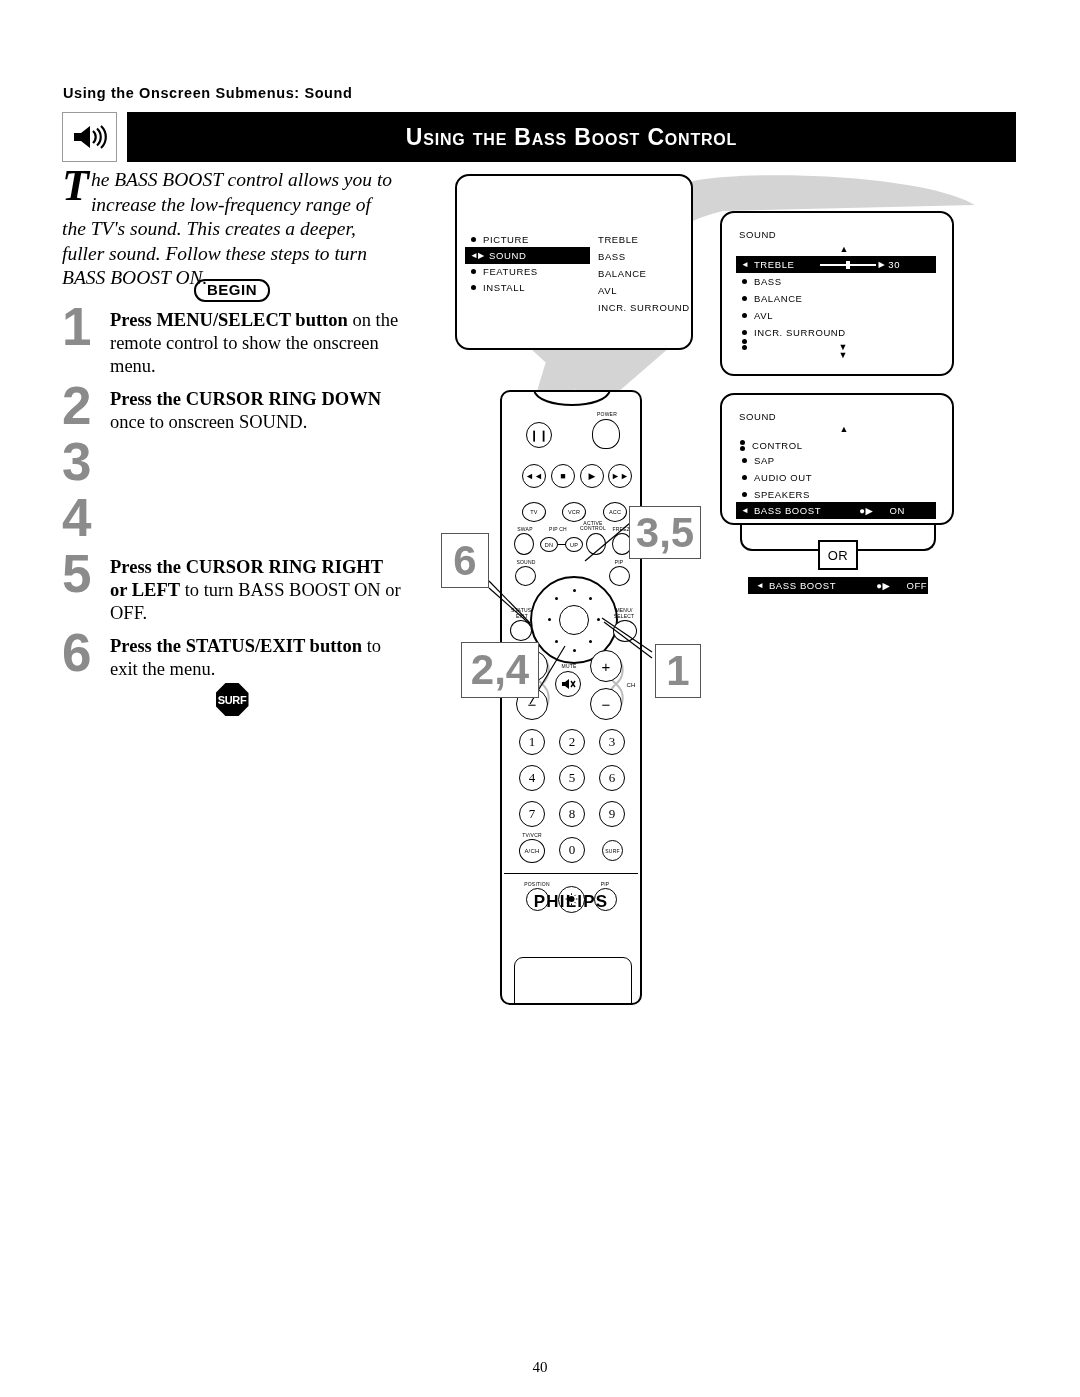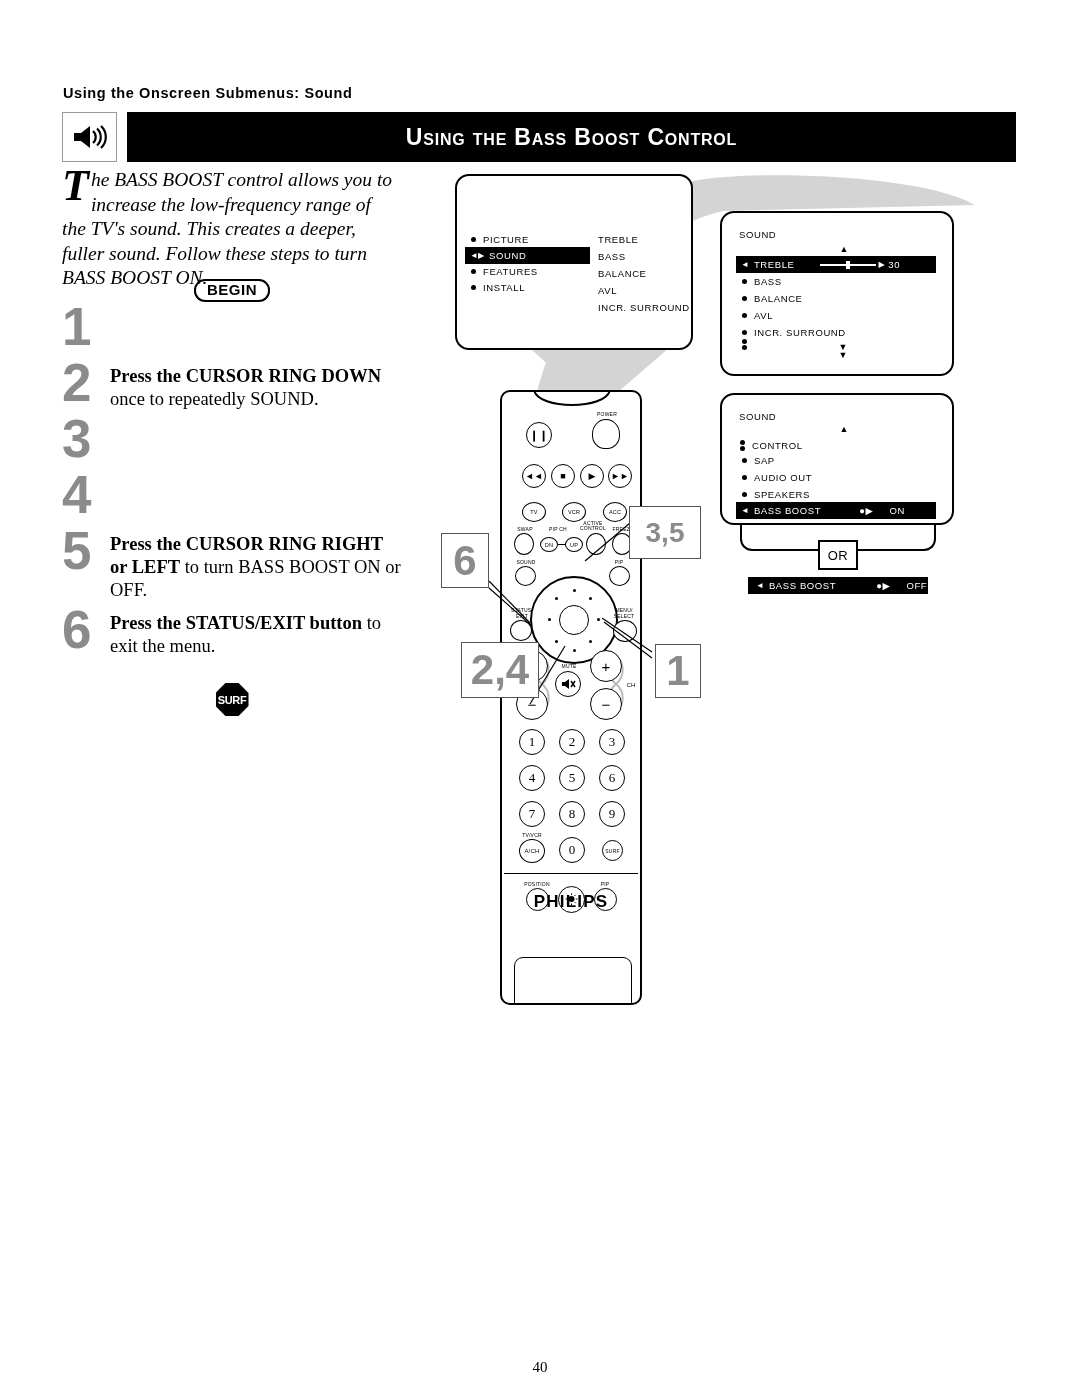--- a/index.html
+++ b/index.html
@@ -195,21 +195,21 @@
   }
 
   
   .callout {
     position: absolute; border: 1.5px solid #555; background: #fff;
     display: flex; align-items: center; justify-content: center;
     color: #8b8b8b; font-weight: bold; font-family: "Liberation Sans", sans-serif;
   }
   #co-6   { left: 441px; top: 505px; width: 48px; height: 55px; font-size: 42px; }
   #co-24  { left: 461px; top: 614px; width: 78px; height: 56px; font-size: 42px; }
-  #co-35  { left: 629px; top: 478px; width: 72px; height: 53px; font-size: 28px; }
+  #co-35  { left: 629px; top: 478px; width: 72px; height: 53px; font-size: 42px; }
   #co-1   { left: 655px; top: 616px; width: 46px; height: 54px; font-size: 42px; }
 
   .leader { position: absolute; pointer-events: none; }
 
   .page-num {
     position: absolute; left: 0; right: 0; top: 1331px;
     text-align: center; font-size: 15px;
     font-family: "Liberation Serif", serif;
   }
 </style>
@@ -236,24 +236,25 @@
     <span class="dropcap">T</span><span>he BASS BOOST control allows you to increase the low-frequency range of the TV's sound. This creates a deeper, fuller sound. Follow these steps to turn BASS BOOST ON.</span>
   </div>
 
   <div class="begin-wrap">
     <span class="begin-pill">BEGIN</span>
   </div>
 
   <div class="steps" id="steps">
       <div class="step">
         <div class="step-num">1</div>
+        <div class="step-txt"><b>Press MENU/SELECT button</b><span> on the remote control to show the onscreen menu.</span></div>
       </div>
       <div class="step">
         <div class="step-num">2</div>
-        <div class="step-txt"><b>Press the CURSOR RING DOWN</b><span> once to repeatedly SOUND.</span></div>
+        <div class="step-txt"><b>Press the CURSOR RING DOWN</b><span> once to onscreen SOUND.</span></div>
       </div>
       <div class="step">
         <div class="step-num">3</div>
       </div>
       <div class="step">
         <div class="step-num">4</div>
       </div>
       <div class="step">
         <div class="step-num">5</div>
         <div class="step-txt"><b>Press the CURSOR RING RIGHT or LEFT</b><span> to turn BASS BOOST ON or OFF.</span></div>

